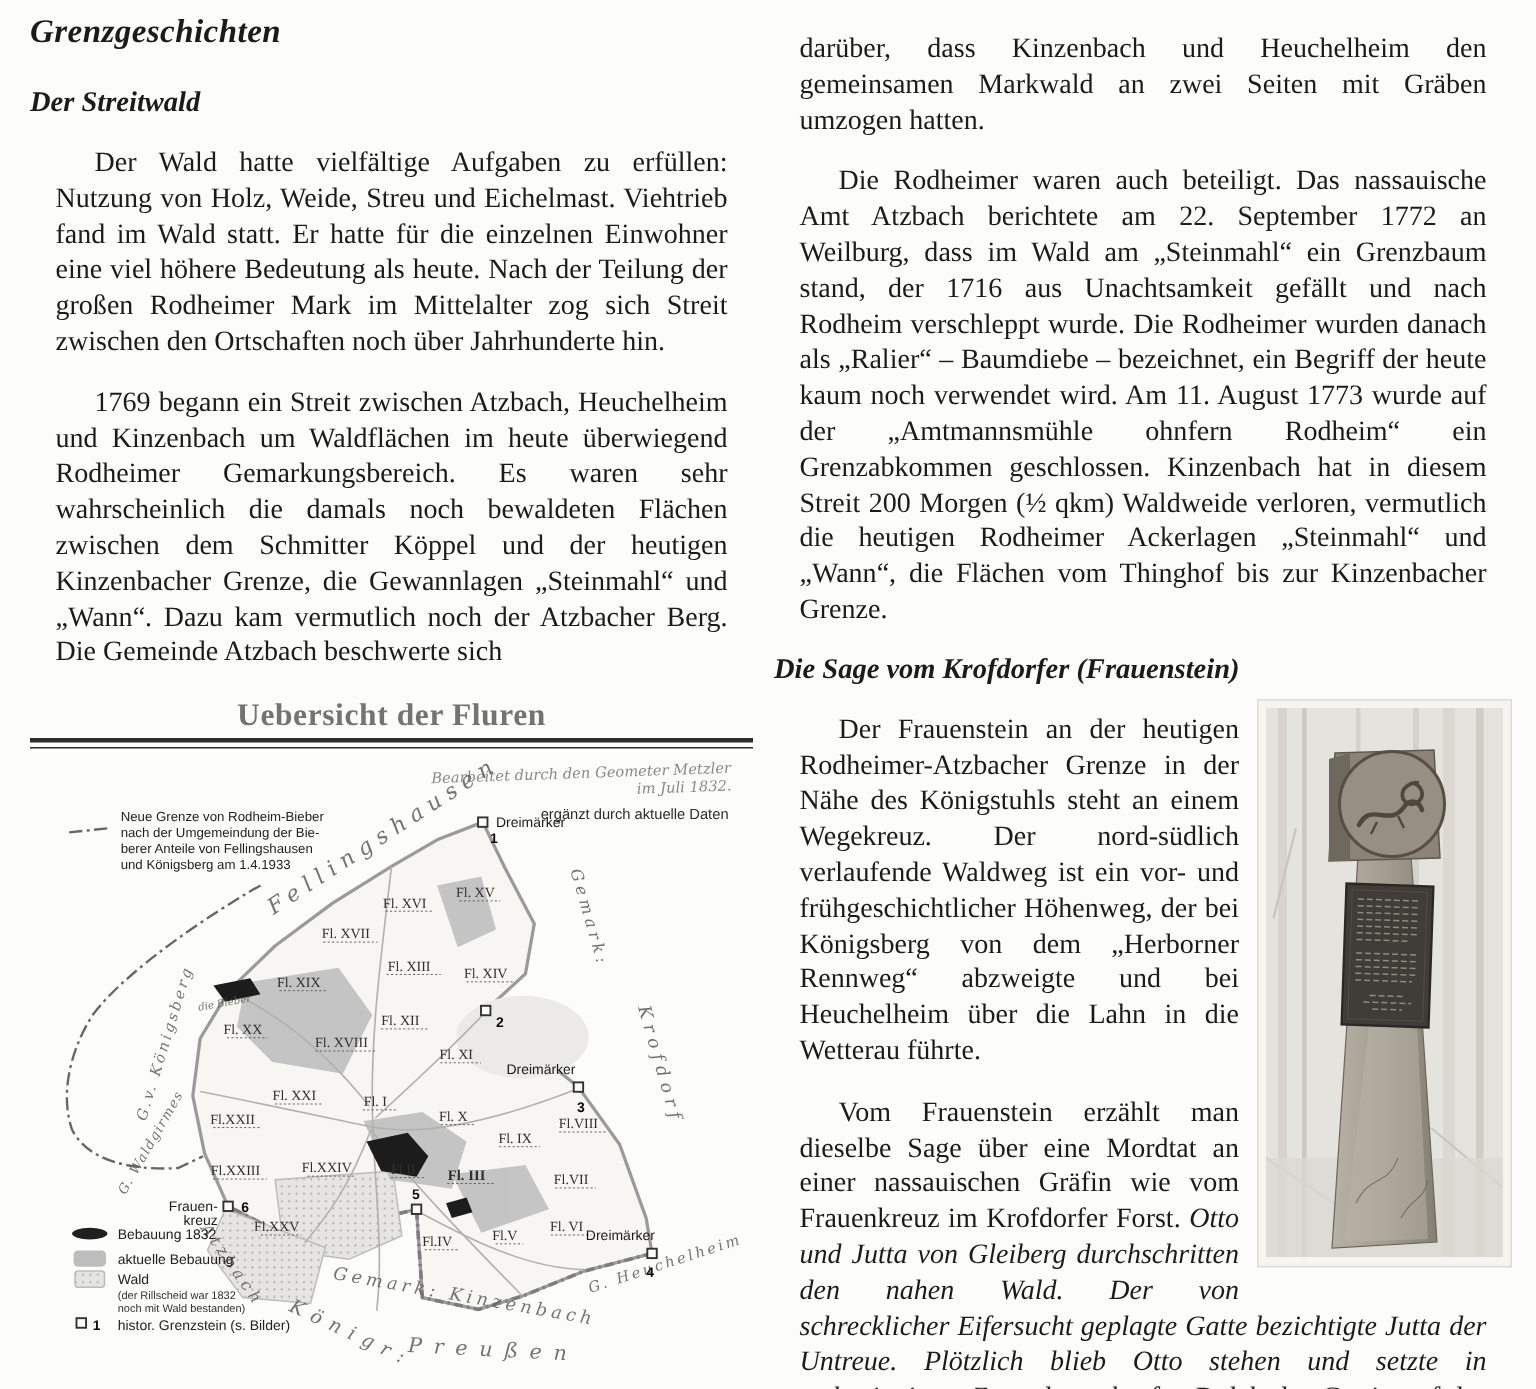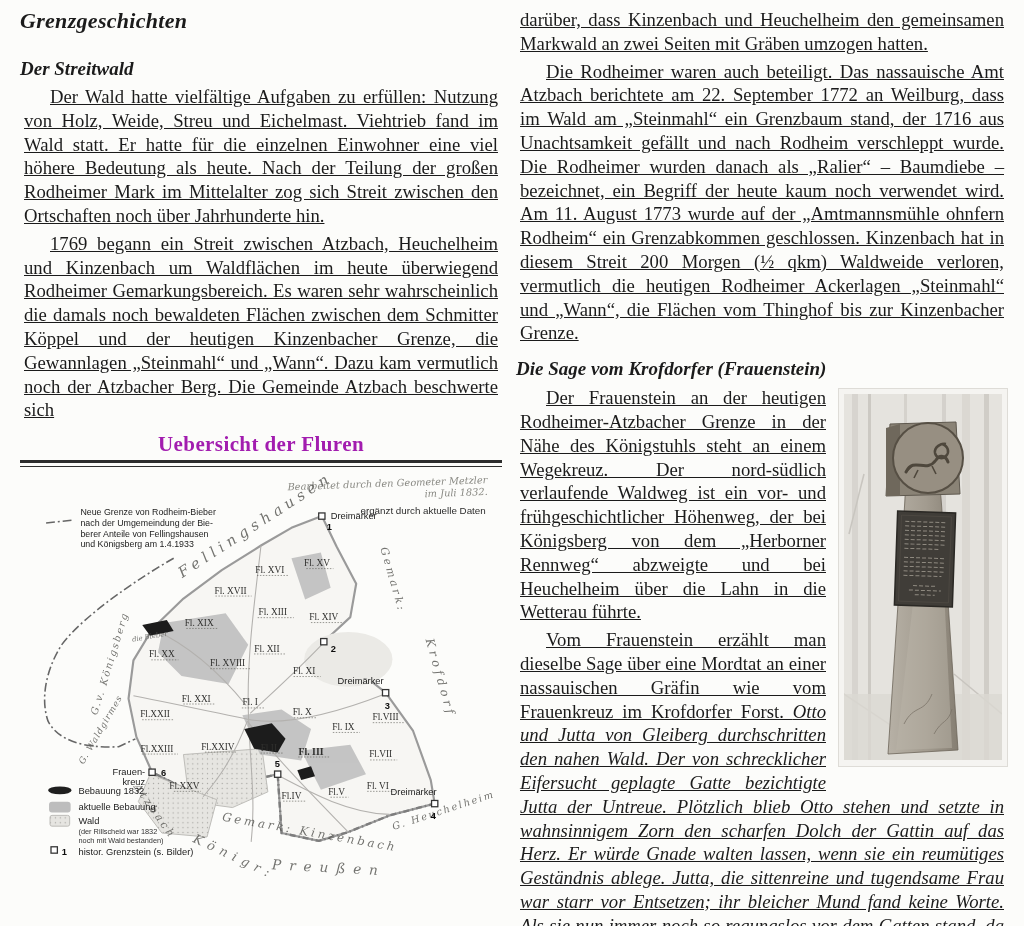--- a/index.html
+++ b/index.html
@@ -2,26 +2,26 @@
 <html lang="de"><head>
 <meta charset="utf-8">
 <style>
   html,body{margin:0;padding:0;}
   body{width:1024px;height:926px;overflow:hidden;background:#fcfcfa;}
   .page{position:relative;width:1024px;height:926px;font-family:"Liberation Serif",serif;color:#1b1b1b;}
   .col-left{position:absolute;left:20px;top:8px;width:482px;}
   .col-right{position:absolute;left:516px;top:4px;width:492px;}
   h1.main-title{font-size:22px;font-weight:bold;margin:0 0 24px 0;letter-spacing:.3px;font-style:italic;}
   h2.sub{font-size:19px;font-weight:bold;font-style:italic;margin:0 0 5px 0;}
-  p.body{font-size:18.7px;line-height:23.8px;text-align:justify;margin:4px;text-indent:26px;hyphens:auto;text-decoration:underline;}
+  p.body{font-size:18.7px;line-height:23.8px;text-align:justify;margin:17px;text-indent:26px;hyphens:auto;}
   p.body.cont{text-indent:0;}
   .col-right h2.sub{margin:13px 0 6px 0;}
   
   .map-block{margin-top:10px;width:482px;}
-  .map-title{display:flex;justify-content:center;gap:38px;font-size:21px;font-weight:bold;color:#a21caf;letter-spacing:.4px;}
+  .map-title{display:flex;justify-content:center;gap:38px;font-size:21px;font-weight:bold;color:#737373;letter-spacing:.4px;}
   .map-rule{margin-top:3px;border-top:3px solid #2d2d2d;border-bottom:1px solid #2d2d2d;height:3px;}
   .map-block svg{display:block;margin-top:1px;}
   
   .photo{float:right;width:158px;padding:5px 5px 6px 5px;background:#f5f4f1;border:1px solid #dedcd7;margin:2px 0 8px 12px;}
   .photo svg{display:block;}
   
   .hand{font:italic 10px "DejaVu Serif",serif;fill:#8a8a84;}
   .printnote{font:10px "Liberation Sans",sans-serif;fill:#2c2c2c;}
   .note{font:9px "Liberation Sans",sans-serif;fill:#222;}
   .cur{font-style:italic;font-family:"DejaVu Serif",serif;fill:#5c5c58;opacity:.85;}

